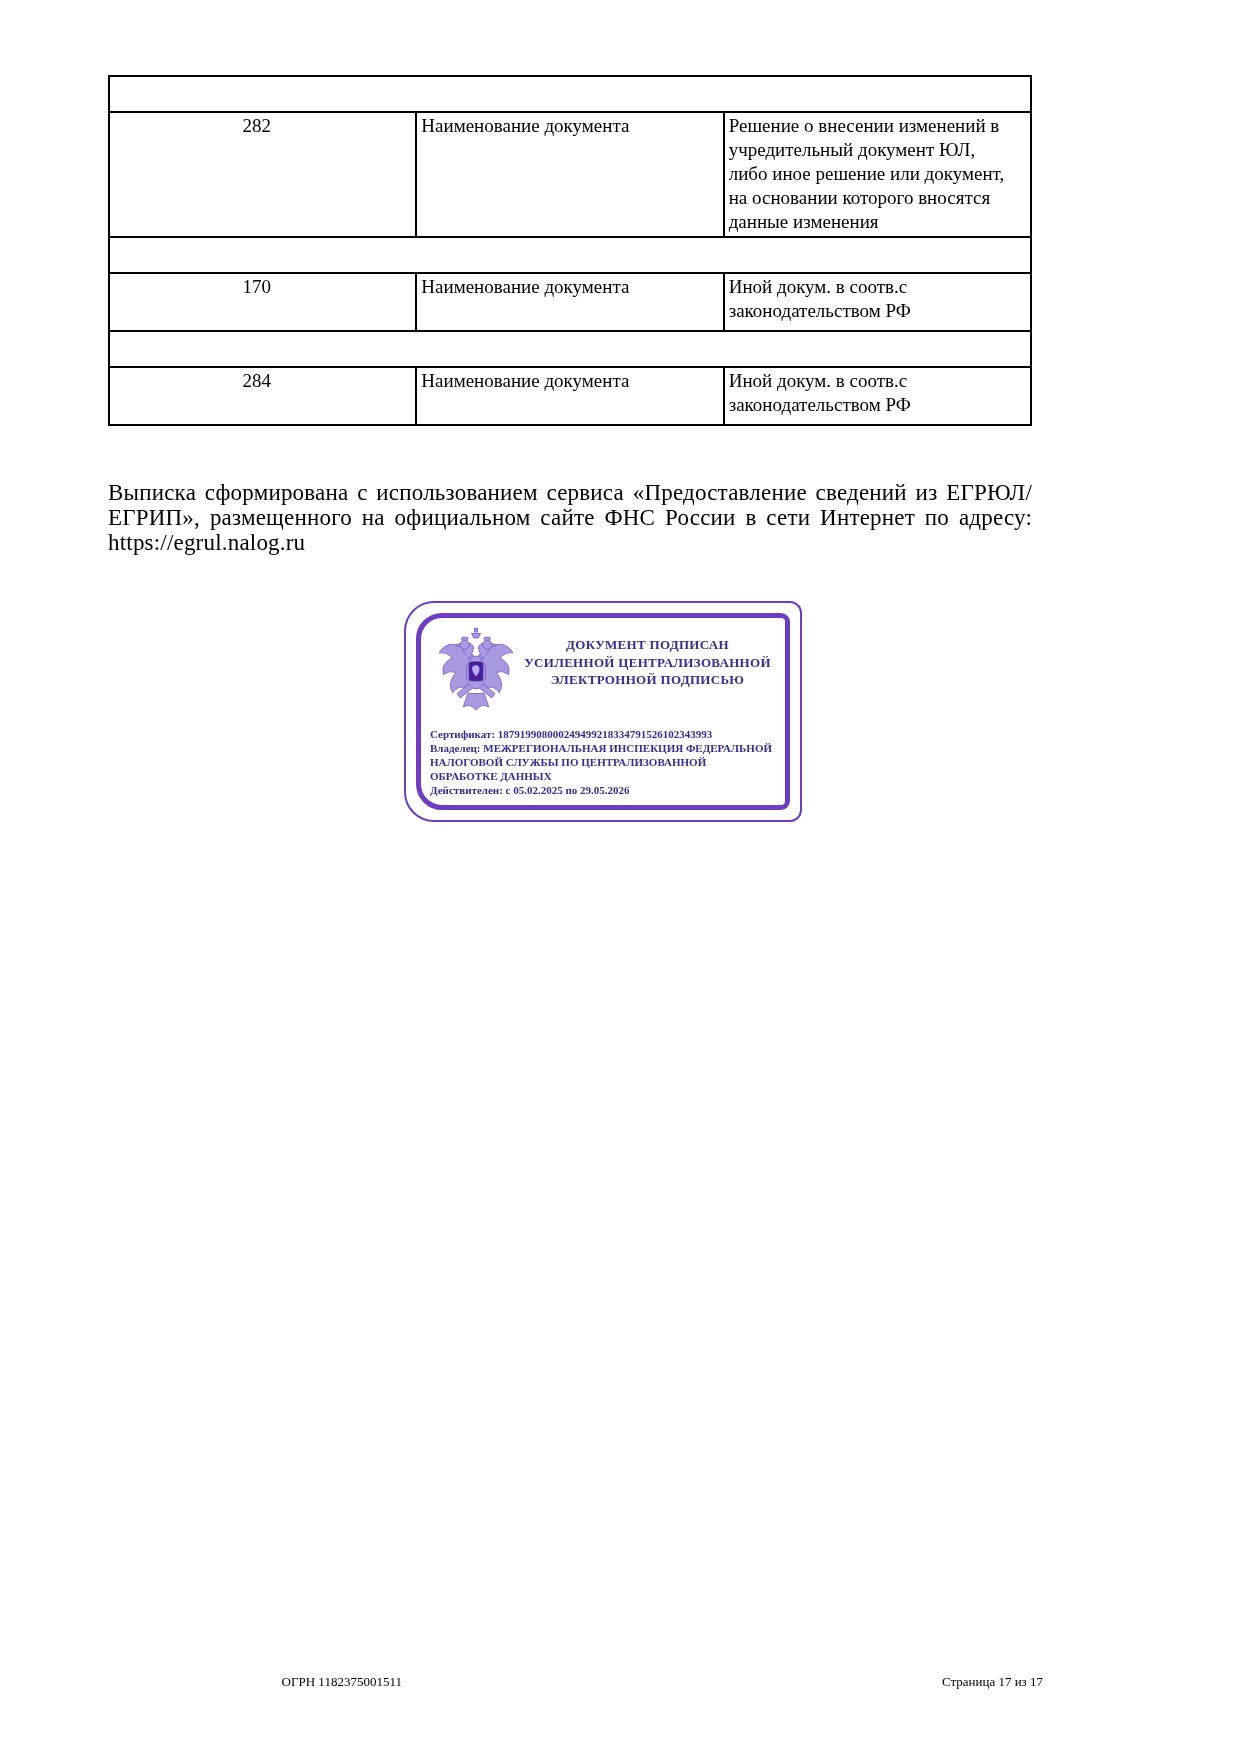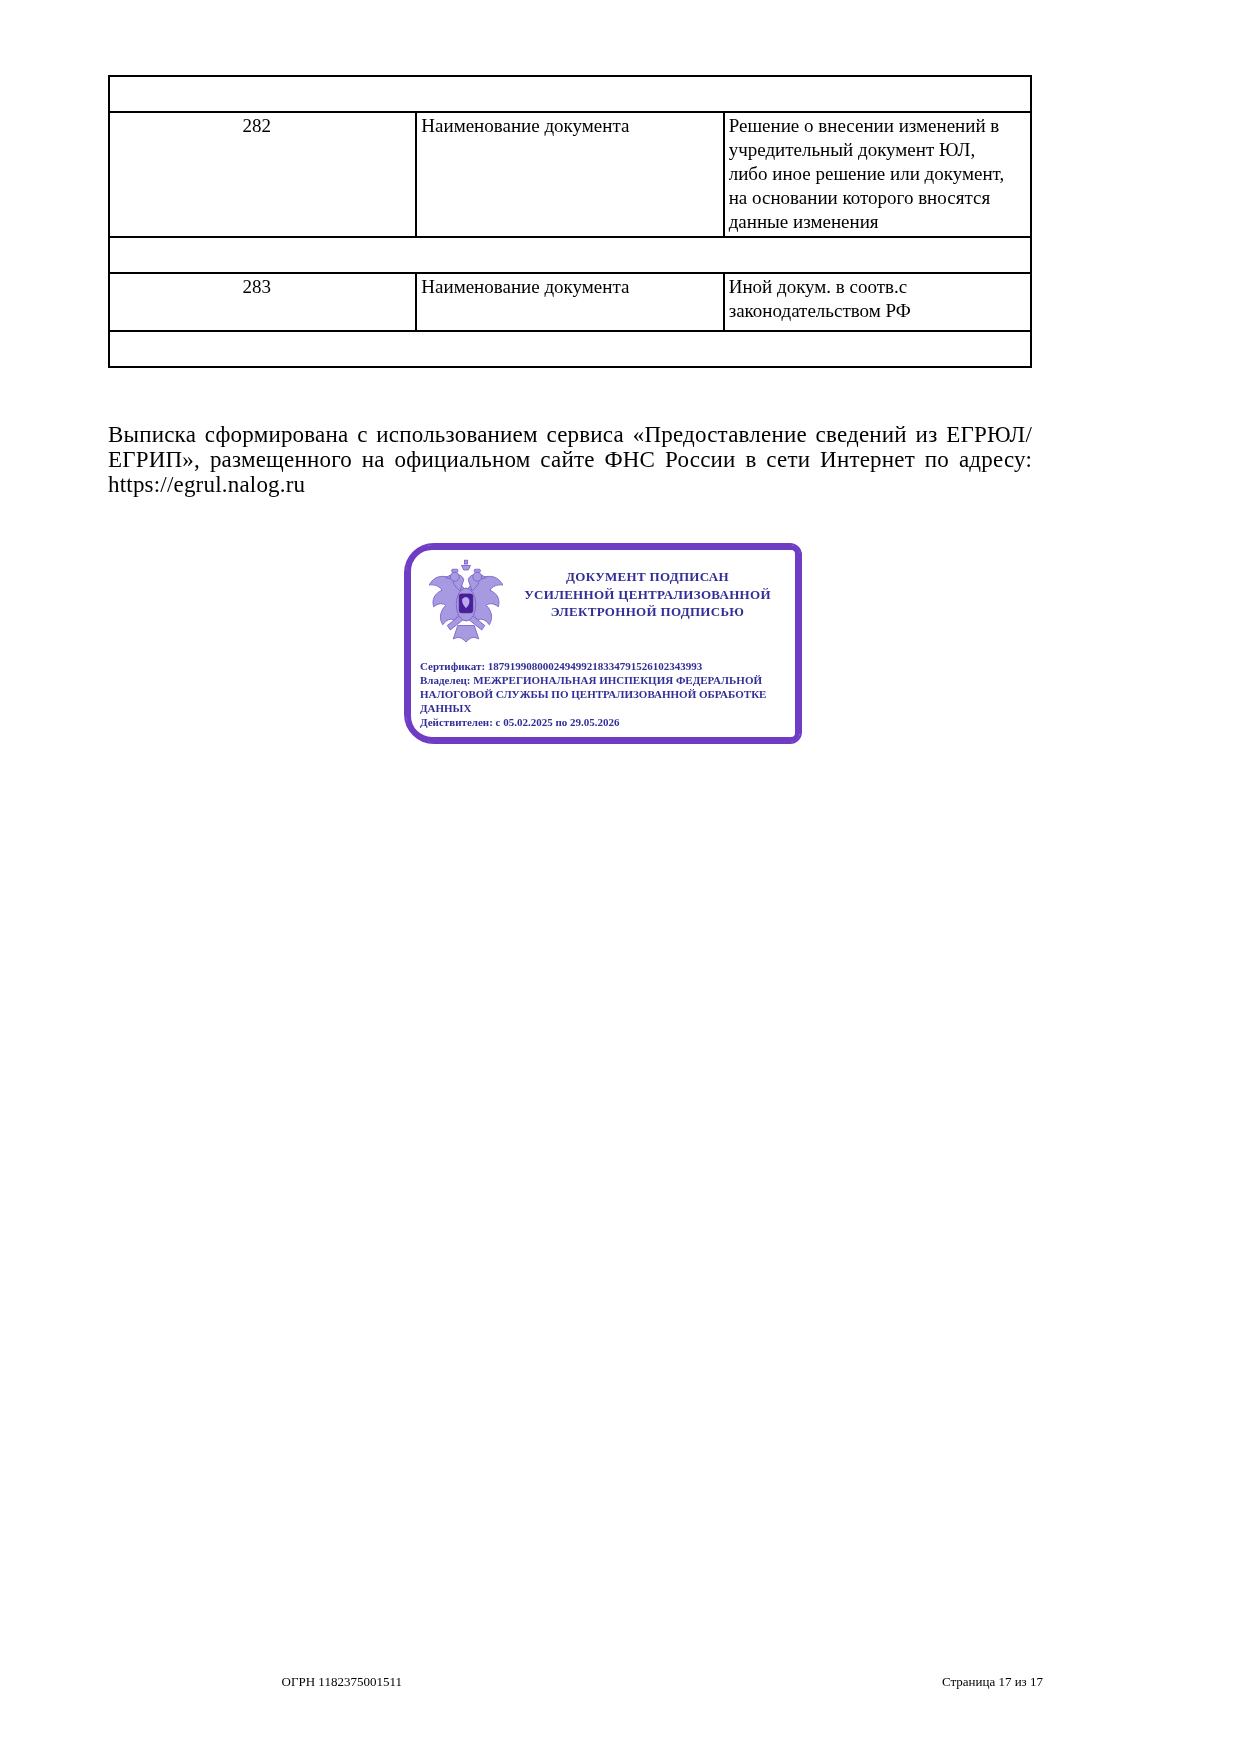--- a/index.html
+++ b/index.html
@@ -27,21 +27,21 @@
   .note {
     margin-top:54px; width:924px;
     font-size:23px; line-height:25px; text-align:justify;
     letter-spacing:0.2px;
   }
 
   
   .stamp {
     margin:46px 0 0 296px; width:398px;
     border:2px solid #6f3cc4; border-radius:30px 12px 12px 30px;
-    padding:0; background:#fff;
+    padding:10px; background:#fff;
   }
   .stamp-inner {
     border:5px solid #6f3cc4; border-radius:26px 9px 9px 26px;
     padding:8px 12px 8px 9px; color:#312e96;
   }
   .stamp-top { display:flex; align-items:flex-start; }
   .eagle { width:92px; height:90px; flex:0 0 92px; }
   .stamp-title {
     flex:1; text-align:center; font-weight:bold;
     font-size:13px; line-height:17.5px; letter-spacing:0.3px;
@@ -71,26 +71,31 @@
     </tr>
     <tr class="row-tall">
       <td class="num">282</td>
       <td class="label">Наименование документа</td>
       <td class="value">Решение о внесении изменений в учредительный документ ЮЛ, либо иное решение или документ, на основании которого вносятся данные изменения</td>
     </tr>
     <tr class="spacer">
       <td colspan="3"></td>
     </tr>
     <tr class="row-main">
-      <td class="num">283</td>
+      <td class="num">170</td>
       <td class="label">Наименование документа</td>
       <td class="value">Иной докум. в соотв.с законодательством РФ</td>
     </tr>
     <tr class="spacer">
       <td colspan="3"></td>
+    </tr>
+    <tr class="row-main">
+      <td class="num">284</td>
+      <td class="label">Наименование документа</td>
+      <td class="value">Иной докум. в соотв.с законодательством РФ</td>
     </tr>
   </tbody>
     </table>
 
   <p class="note">Выписка сформирована с использованием сервиса «Предоставление сведений из ЕГРЮЛ/ЕГРИП», размещенного на официальном сайте ФНС России в сети Интернет по адресу: https://egrul.nalog.ru</p>
 
   <div class="stamp">
     <div class="stamp-inner">
       <div class="stamp-top">
         <svg class="eagle" viewBox="0 0 110 120" aria-hidden="true">

